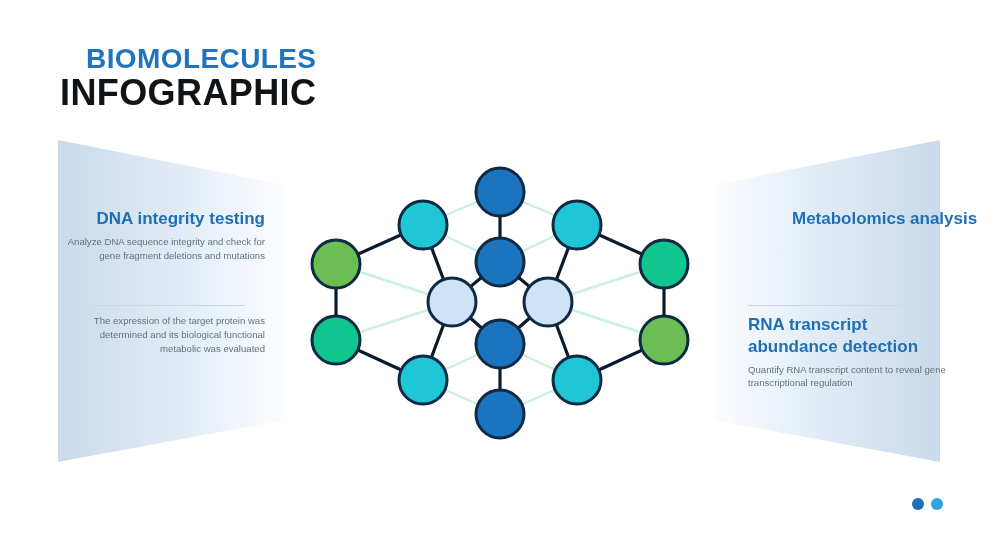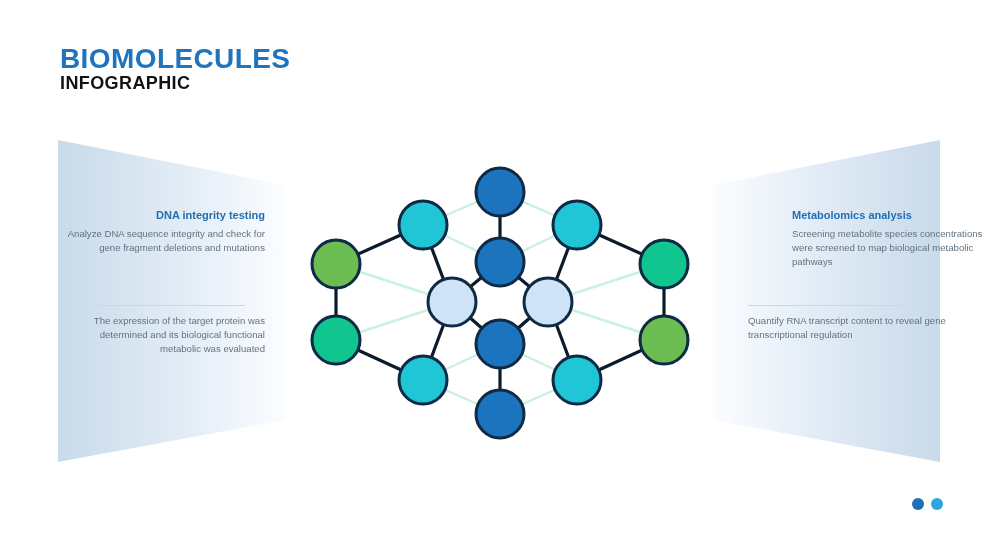--- a/index.html
+++ b/index.html
@@ -33,21 +33,21 @@
   }
   .title-line-1 {
     font-size: 28px;
     font-weight: bold;
     letter-spacing: 0.4px;
     color: #1f74bd;
     display: block;
     text-align: right;
   }
   .title-line-2 {
-    font-size: 18px;
+    font-size: 36px;
     font-weight: bold;
     letter-spacing: 0.4px;
     color: #111416;
     display: block;
   }
 
   
   .panel {
     position: absolute;
     top: 130px;
@@ -74,21 +74,21 @@
   }
   #panel-left-text  .card { right: 30px; }
   #panel-right-text .card { left: 0px; }
 
   #card-dna      { top: 78px; }
   #card-protein  { top: 184px; }
   #card-metab    { top: 78px; margin-left: 44px; }
   #card-rna      { top: 184px; }
 
   .card-title {
-    font-size: 11px;
+    font-size: 17px;
     font-weight: bold;
     color: #1f6fb5;
     line-height: 1.28;
     margin: 0 0 5px 0;
   }
   .card-body {
     font-size: 9.6px;
     font-weight: normal;
     color: #62727f;
     line-height: 1.45;
@@ -171,24 +171,24 @@
     </div>
     <div class="divider" id="divider-left"></div>
     <div class="card" id="card-protein">
       <p class="card-body">The expression of the target protein was determined and its biological functional metabolic was evaluated</p>
     </div>
   </div>
 
   <div class="panel-text" id="panel-right-text">
     <div class="card" id="card-metab">
       <p class="card-title">Metabolomics analysis</p>
-      <p class="card-body">Screening metabolite species concentrations were screened to map biological metabolic pathways</p>
     </div>
     <div class="divider" id="divider-right"></div>
     <div class="card" id="card-rna">
+      <p class="card-title">RNA transcript abundance detection</p>
       <p class="card-body">Quantify RNA transcript content to reveal gene transcriptional regulation</p>
     </div>
   </div>
 
   <div id="network">
     <svg id="network-svg" width="400" height="296" viewBox="0 0 400 296">
         <line x1="200" y1="40" x2="123" y2="73" stroke="#c9f0e0" stroke-width="2.4" stroke-linecap="round"></line>
         <line x1="200" y1="40" x2="277" y2="73" stroke="#c9f0e0" stroke-width="2.4" stroke-linecap="round"></line>
         <line x1="200" y1="110" x2="123" y2="73" stroke="#c9f0e0" stroke-width="2.4" stroke-linecap="round"></line>
         <line x1="200" y1="110" x2="277" y2="73" stroke="#c9f0e0" stroke-width="2.4" stroke-linecap="round"></line>

